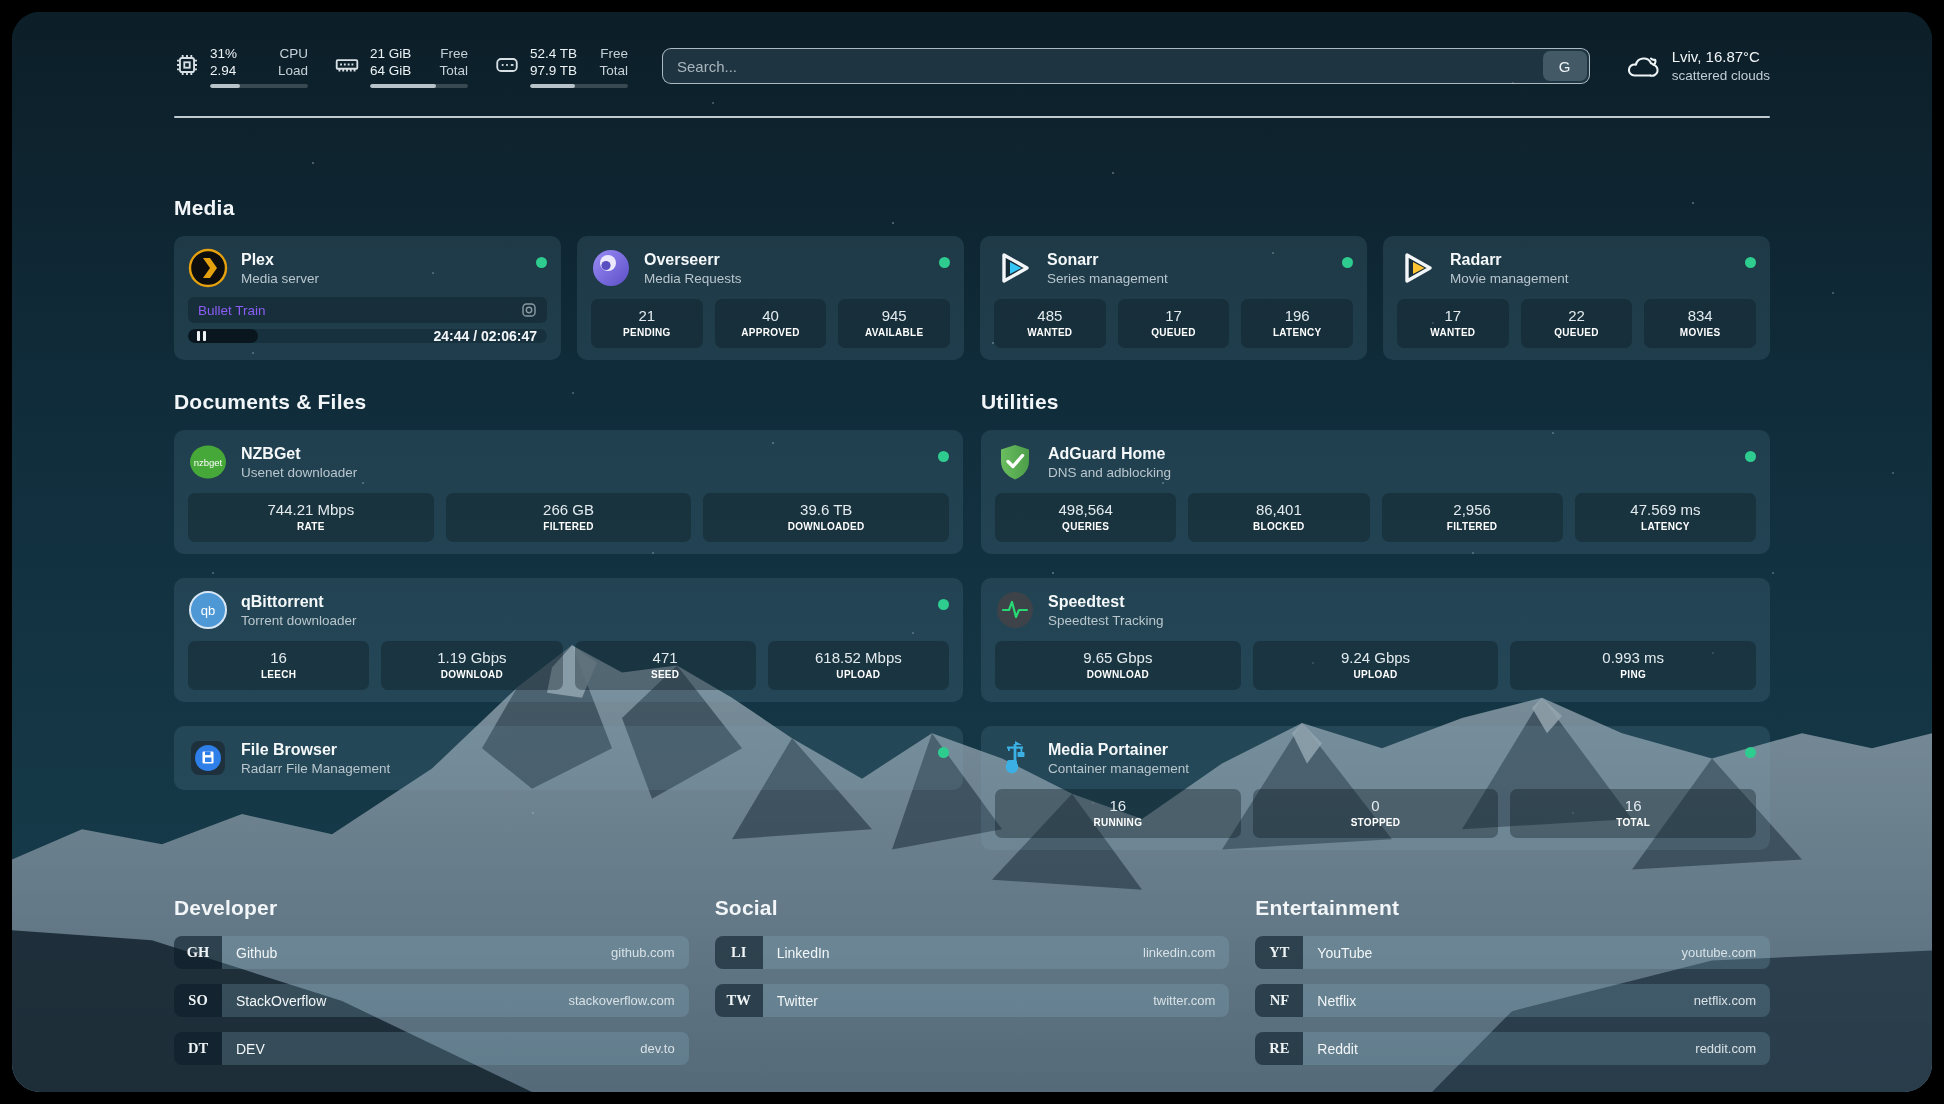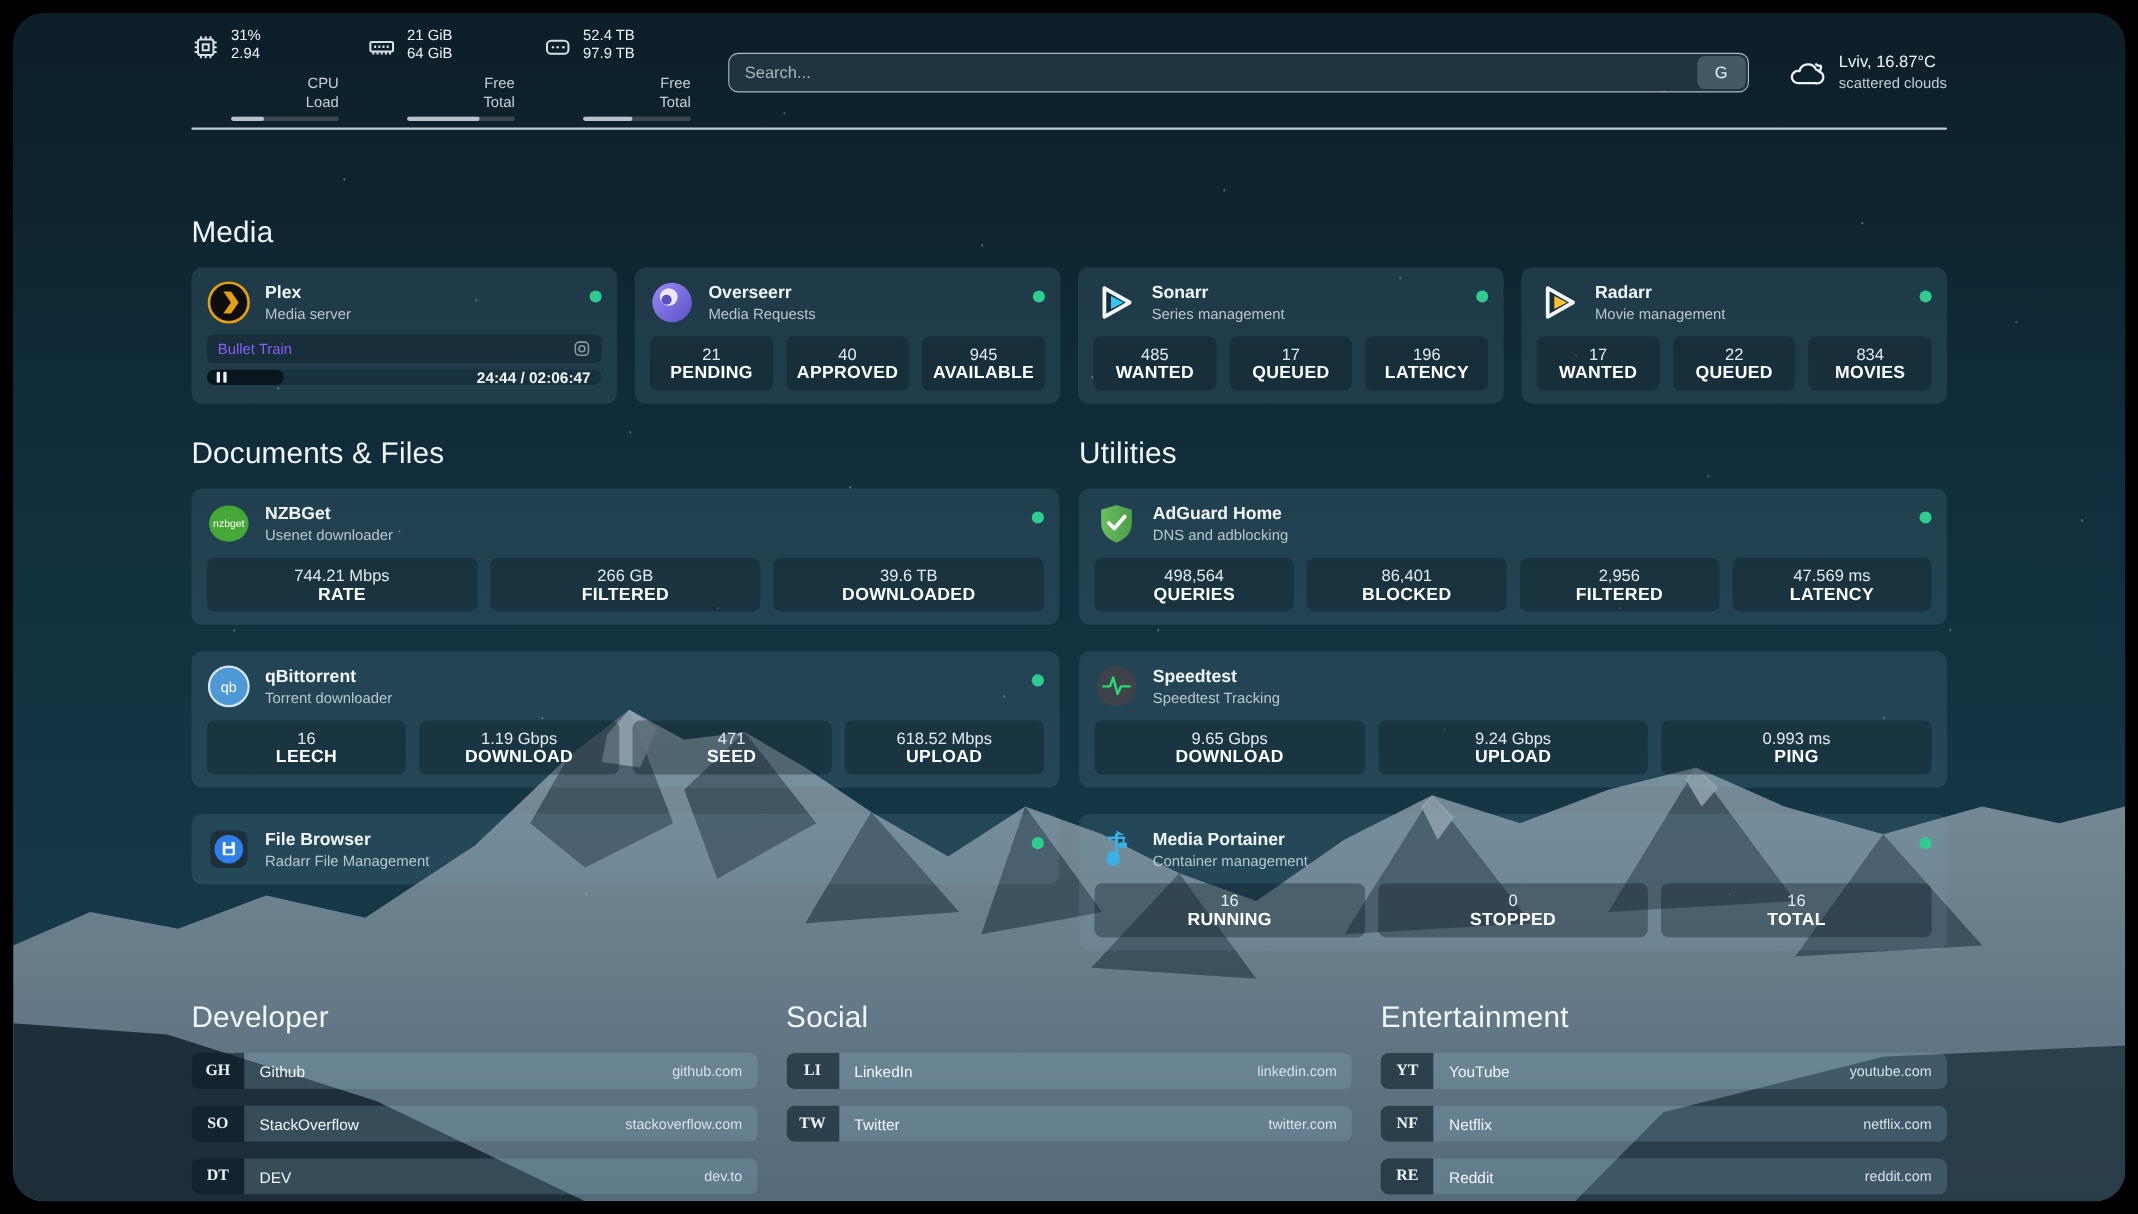--- a/index.html
+++ b/index.html
@@ -27,58 +27,58 @@
     1700px 640px 0 0 rgba(255,255,255,.3),520px 800px 0 0 rgba(255,255,255,.25),
     1080px 790px 0 0 rgba(255,255,255,.25),1560px 800px 0 0 rgba(255,255,255,.25);}
   .content{position:absolute;inset:0;padding:30px 162px 0;box-sizing:border-box;z-index:2;color:#eef3f5;}
 
   
   .topbar{display:flex;align-items:center;height:48px;}
   .resources{display:flex;gap:26px;}
   .res{display:flex;gap:10px;align-items:flex-start;}
   .res-icon{margin-top:7px;opacity:.95;}
   .res-body{width:98px;}
-  .res-cols{display:flex;justify-content:space-between;gap:10px;font-size:13.5px;line-height:17px;flex-direction:column;}
+  .res-cols{display:flex;justify-content:space-between;gap:10px;font-size:13.5px;line-height:17px;}
   .res-vals{color:#eef3f5;}
   .res-labs{color:#c7d1d7;text-align:right;}
   .res-bar{margin-top:5px;height:4px;border-radius:2px;background:rgba(255,255,255,.18);overflow:hidden;}
   .res-fill{height:100%;border-radius:2px;background:#b7c2c9;}
   .searchbar{flex:1;margin:0 34px;position:relative;height:36px;}
   .searchbar input{width:100%;height:100%;box-sizing:border-box;background:rgba(66,92,106,.35);
     border:1.5px solid rgba(198,210,218,.85);border-radius:9px;color:#e8eef1;font-size:15px;
     padding:0 56px 0 14px;outline:none;font-family:"Liberation Sans",sans-serif;}
   .searchbar input::placeholder{color:#a9b6be;}
   .g-btn{position:absolute;right:3px;top:3px;bottom:3px;width:44px;border-radius:7px;
     background:rgba(160,185,200,.28);display:flex;align-items:center;justify-content:center;
     font-size:15px;color:#eef3f5;cursor:pointer;}
   .weather{display:flex;align-items:center;gap:12px;}
   .weather-txt{line-height:19px;}
   .weather-l1{font-size:15px;color:#f2f6f8;}
   .weather-l2{font-size:13.5px;color:#c3ced4;}
   .divider{height:2px;background:rgba(224,233,239,.85);margin-top:26px;border-radius:1px;}
 
   
-  .sec-title{font-size:27px;font-weight:400;color:#f2f6f8;letter-spacing:.2px;}
+  .sec-title{font-size:21px;font-weight:700;color:#f2f6f8;letter-spacing:.2px;}
   .media-sec{margin-top:78px;}
   .media-grid{display:grid;grid-template-columns:repeat(4,1fr);gap:16px;margin-top:16px;}
   .two-col{display:grid;grid-template-columns:1fr 1fr;gap:18px;margin-top:30px;}
   .col-stack{display:flex;flex-direction:column;gap:24px;margin-top:16px;}
   .bottom{display:grid;grid-template-columns:1fr 1fr 1fr;gap:26px;margin-top:46px;}
 
   
   .card{background:rgba(132,178,198,.14);border-radius:10px;padding:12px 14px;box-sizing:border-box;cursor:pointer;}
   .svc-head{display:flex;gap:13px;align-items:center;}
   .svc-icon{width:40px;height:40px;flex:0 0 40px;display:flex;align-items:center;justify-content:center;}
   .svc-name{font-size:16px;font-weight:600;color:#f4f8f9;line-height:20px;}
   .svc-sub{font-size:13.5px;color:#b9c6cd;line-height:17px;}
   .dot{width:11px;height:11px;border-radius:50%;background:#2ecc8e;margin-left:auto;align-self:flex-start;margin-top:9px;}
   .stats{display:flex;gap:12px;margin-top:11px;}
   .stat{flex:1;background:rgba(8,22,30,.35);border-radius:7px;padding:7px 4px 8px;text-align:center;}
   .stat-v{font-size:15px;color:#e3ebef;line-height:19px;}
-  .stat-l{font-size:16px;font-weight:700;color:#fff;letter-spacing:.3px;line-height:15px;}
+  .stat-l{font-size:10px;font-weight:700;color:#fff;letter-spacing:.3px;line-height:15px;}
 
   
   .np-row{margin-top:9px;height:26px;background:rgba(8,22,30,.35);border-radius:6px;
     display:flex;align-items:center;padding:0 10px;font-size:13.5px;color:#8b5cf6;}
   .np-cam{margin-left:auto;opacity:.75;cursor:pointer;display:flex;}
   .np-bar{position:relative;margin-top:6px;height:14px;background:rgba(8,22,30,.30);border-radius:7px;
     display:flex;align-items:center;overflow:hidden;}
   .np-fill{position:absolute;left:0;top:0;bottom:0;background:rgba(5,15,22,.78);border-radius:7px;}
   .np-pause{position:relative;z-index:1;margin-left:9px;display:flex;gap:3px;}
   .np-pause span{display:block;width:3px;height:10px;background:#eef3f5;border-radius:1px;}

